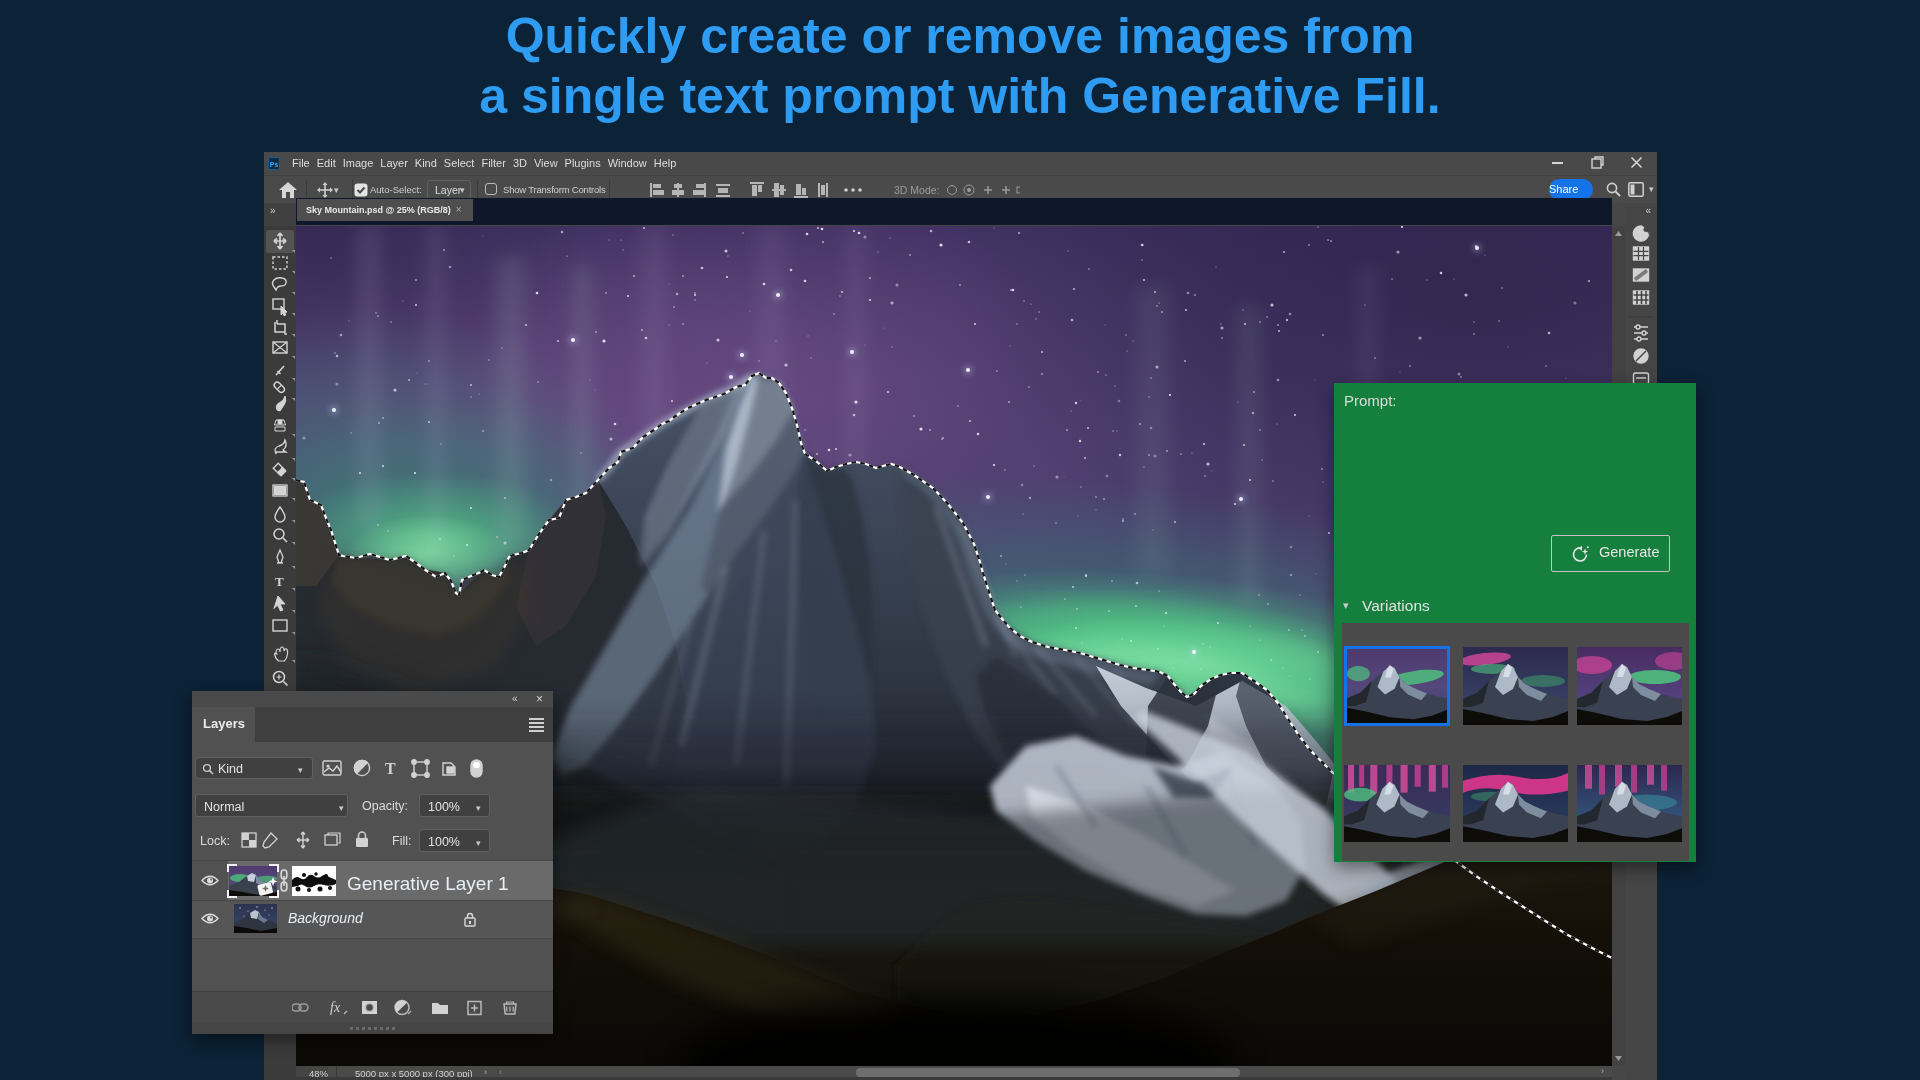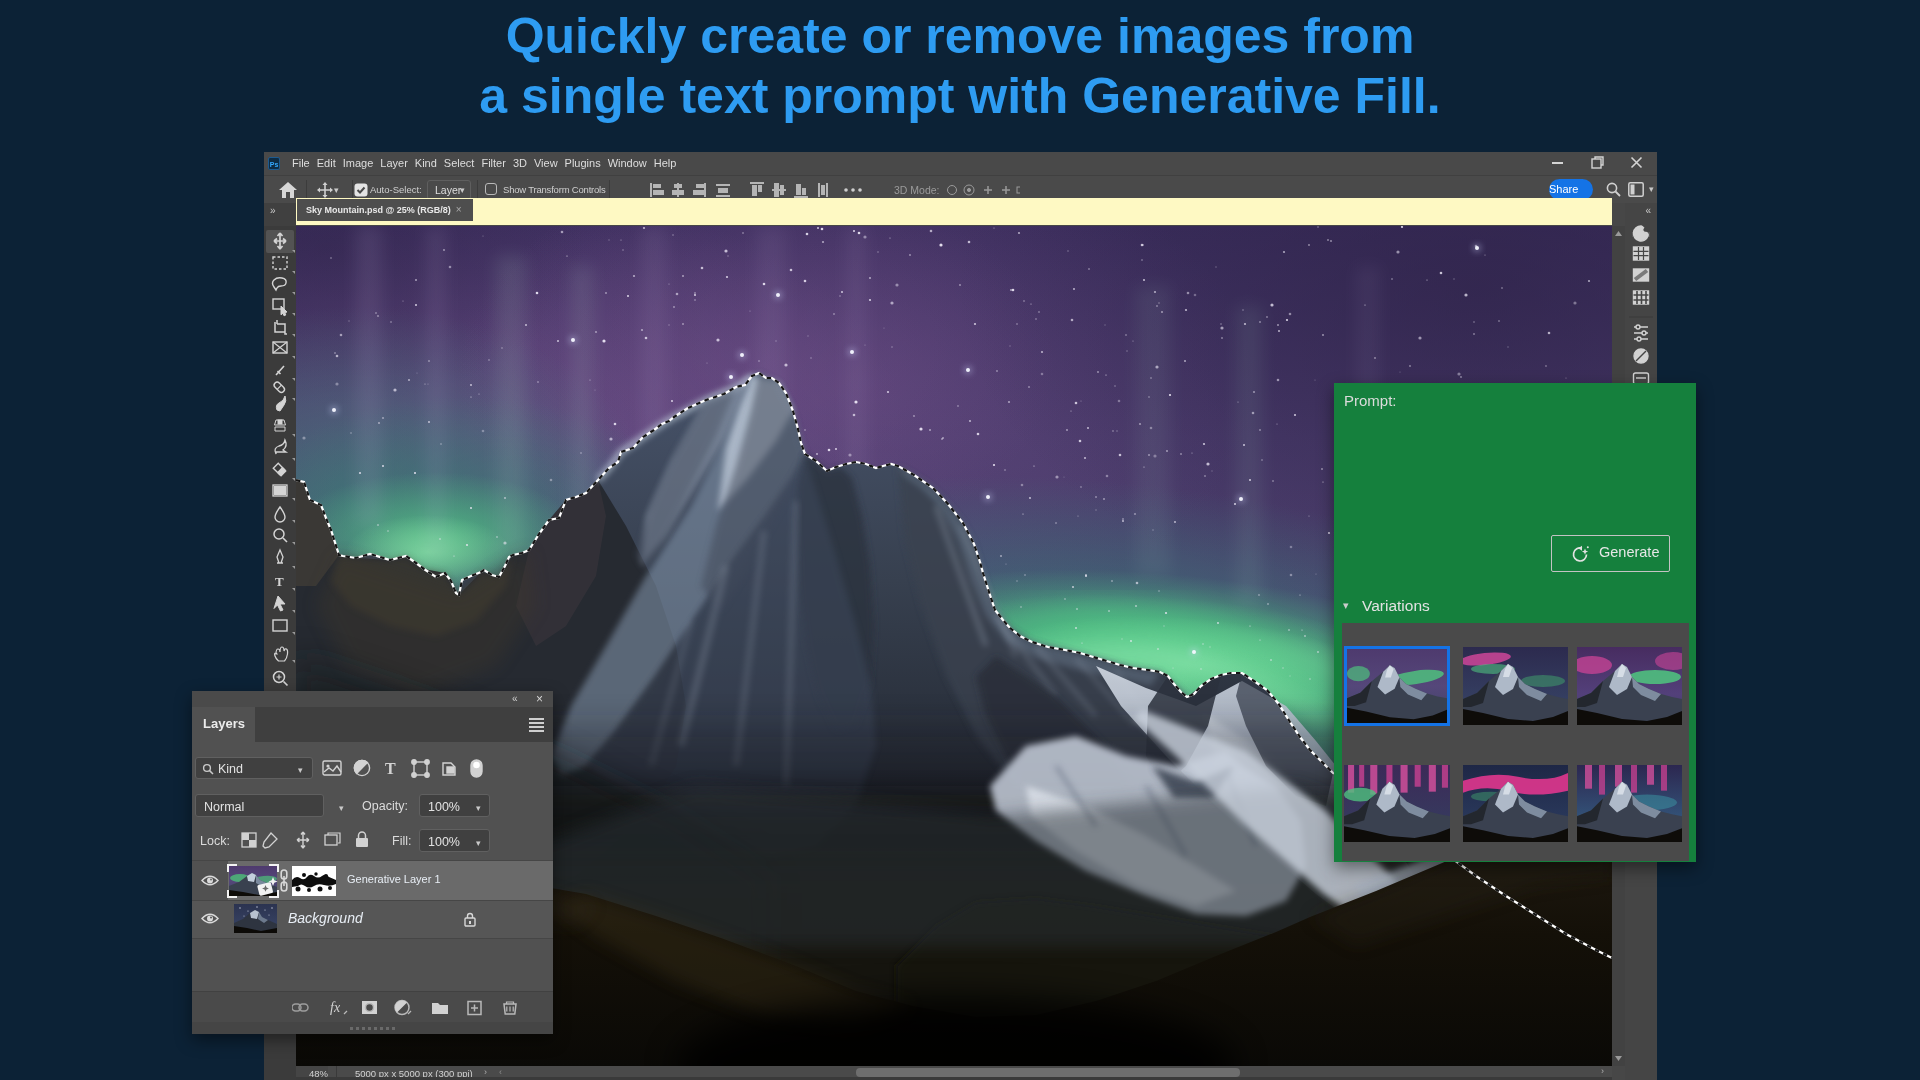--- a/index.html
+++ b/index.html
@@ -11,21 +11,21 @@
     color:#2e9cf2; font-size:50px; font-weight:bold; line-height:60px; letter-spacing:0px; }
   
   #win { position:absolute; left:264px; top:152px; width:1393px; height:928px; background:#474747; }
   #menubar { position:absolute; left:0; top:0; width:1393px; height:23px; background:#494949; }
   .menu-item { float:left; color:#dedede; font-size:11px; line-height:23px; margin-right:7px; }
   #pslogo { float:left; width:12px; height:13px; margin:5px 12px 0 4px; background:#0d2c45;
      border-radius:2px; color:#34a9ff; font-size:7px; font-weight:bold; text-align:center; line-height:13px; border:1px solid #1d5a8f;}
   #optbar { position:absolute; left:0; top:23px; width:1393px; height:28px; background:#4a4a4a; border-top:1px solid #404040;}
   .vsep { position:absolute; top:4px; width:1px; height:20px; background:#3c3c3c; }
   
-  #tabrow { position:absolute; left:32px; top:46px; width:1316px; height:27px; background:#fef9c3; }
+  #tabrow { position:absolute; left:32px; top:46px; width:1316px; height:27px; background:#0f172a; }
   #tab { position:absolute; left:1px; top:1px; width:176px; height:22px; background:#4e4e4e;
     color:#e8e8e8; font-size:9px; font-weight:bold; line-height:22px; padding-left:9px; white-space:nowrap;}
   #toolflyout { position:absolute; left:0px; top:51px; width:32px; height:877px; background:#3b3b3b; }
   
   #canvas { position:absolute; left:32px; top:74px; width:1316px; height:840px; background:#4a3a68; overflow:hidden;}
   
   #vscroll { position:absolute; left:1348px; top:74px; width:13px; height:840px; background:#424242; }
   #dock { position:absolute; left:1361px; top:51px; width:32px; height:877px; background:#454545; }
   
   #statusbar { position:absolute; left:32px; top:914px; width:1316px; height:11px; background:#4a4a4a; color:#cfcfcf; font-size:10px;}
@@ -891,21 +891,21 @@
       <g>
           <path d="M121 6 h8 l4 4 v8 h-12 z"></path>
           <rect x="125" y="10" width="7" height="6" fill="#d2d2d2"></rect>
         </g>
       <g>
           <rect x="149" y="3" width="11" height="17" rx="5.5" fill="#d2d2d2"></rect>
           <circle cx="154.5" cy="8" r="4" fill="#ffffff"></circle>
         </g>
     </g>
   </svg>
-  <div class="field" style="left:3px;top:103px;width:129px;height:23px;background:#404040;border-color:#606060">
+  <div class="field" style="left:3px;top:103px;width:153px;height:23px;background:#404040;border-color:#606060">
     <span class="abs" style="left:8px;top:5px;font-size:12.5px;color:#e2e2e2">Normal</span>
     <span class="abs chev" style="left:143px;top:8px">▾</span>
   </div>
   <span class="abs ptext" style="left:170px;top:108px;font-size:12.5px">Opacity:</span>
   <div class="field" style="left:227px;top:103px;width:71px;height:23px;background:#404040;border-color:#606060">
     <span class="abs" style="left:8px;top:5px;font-size:12.5px;color:#e2e2e2">100%</span>
     <span class="abs chev" style="left:56px;top:8px">▾</span>
   </div>
   <span class="abs ptext" style="left:8px;top:143px;font-size:12.5px">Lock:</span>
   <svg class="abs" style="left:48px;top:139px" width="140" height="20" viewBox="0 0 140 20">
@@ -977,21 +977,21 @@
           <circle cx="6" cy="23" r="2.5"></circle>
           <circle cx="17" cy="24" r="2"></circle>
           <circle cx="28" cy="23" r="2.5"></circle>
           <circle cx="38" cy="22" r="2"></circle>
           <circle cx="12" cy="9" r="2"></circle>
           <circle cx="24" cy="8" r="1.7"></circle>
           <circle cx="34" cy="10" r="2"></circle>
         </g>
       </svg>
   </div>
-  <span class="abs" style="left:155px;top:182px;color:#e8eef5;font-size:11px">Generative Layer 1</span>
+  <span class="abs" style="left:155px;top:182px;color:#e8eef5;font-size:19px">Generative Layer 1</span>
   <div class="abs" style="left:0;top:209px;width:361px;height:1px;background:#464646"></div>
   <div class="abs" style="left:0;top:210px;width:361px;height:37px;background:#565656"></div>
   <svg class="abs" style="left:9px;top:221px" width="18" height="13" viewBox="0 0 18 13">
       <path d="M1 6.5 Q9 -2 17 6.5 Q9 15 1 6.5 z" fill="none" stroke="#dadada" stroke-width="1.5"></path>
       <circle cx="9" cy="6.5" r="3" fill="#dadada"></circle>
       <circle cx="10" cy="5.6" r="1" fill="#565656"></circle>
     </svg>
   <div class="abs" style="left:42px;top:213px;width:43px;height:29px;background:#1a1d28">
     <svg class="abs" style="left:0;top:0" width="43" height="29">
         <rect width="43" height="29" fill="url(#tsky2)"></rect>

